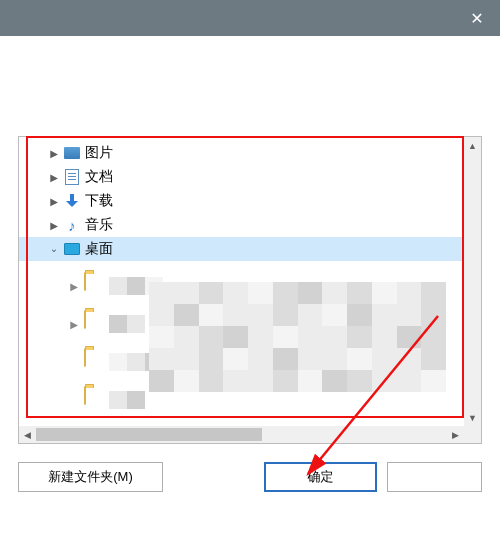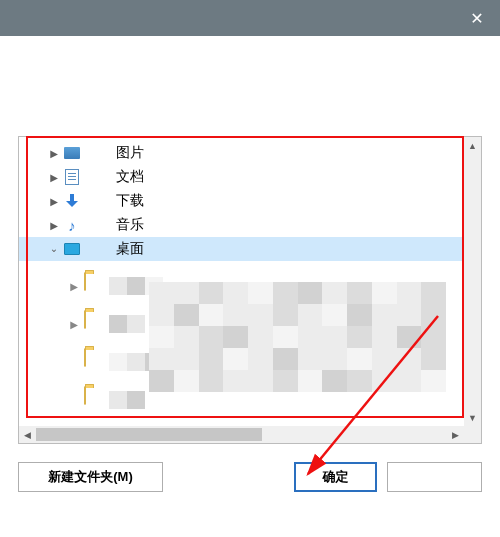--- a/index.html
+++ b/index.html
@@ -22,21 +22,21 @@
 .hbar { position: absolute; left: 0; right: 17px; bottom: 0; height: 17px; background: #f0f0f0; display: flex; }
 .hbar .arrow { width: 17px; display: flex; align-items: center; justify-content: center; color: #606060; font-size: 9px; cursor: pointer; }
 .hbar .track { flex: 1; position: relative; }
 .hbar .thumb { position: absolute; left: 0; top: 2px; bottom: 2px; width: 55%; background: #c6c6c6; }
 .corner { position: absolute; right: 0; bottom: 0; width: 17px; height: 17px; background: #f0f0f0; }
 
 .node { display: flex; align-items: center; height: 24px; font-size: 14px; color: #000; cursor: pointer; white-space: nowrap; }
 .node .chev { width: 14px; text-align: center; color: #606060; font-size: 10px; }
 .node .icon { width: 18px; height: 18px; margin: 0 4px 0 2px; display: flex; align-items: center; justify-content: center; }
 .node.sel { background: #cfe8fc; }
-.node .lbl { padding-right: 6px; margin-left: 31px; }
+.node .lbl { padding-right: 6px; }
 
 
 .lv0 { padding-left: 28px; }
 .lv1 { padding-left: 48px; }
 
 
 .ico-pictures { width: 16px; height: 12px; background: linear-gradient(#5aa0d8,#3a7cb8); border-radius: 1px; position: relative; }
 .ico-documents { width: 14px; height: 16px; background: #fff; border: 1px solid #5a8ec0; position: relative; }
 .ico-documents::before { content: ""; position: absolute; left: 2px; right: 2px; top: 3px; height: 1px; background: #5a8ec0; box-shadow: 0 3px 0 #5a8ec0, 0 6px 0 #5a8ec0; }
 .ico-downloads { width: 14px; height: 14px; position: relative; }
@@ -59,24 +59,24 @@
 
 .big-blur { position: absolute; left: 130px; right: 18px; top: 145px; height: 110px; display: grid; grid-template-columns: repeat(12, 1fr); grid-template-rows: repeat(5, 1fr); }
 .big-blur div { background: #ececec; }
 .big-blur div:nth-child(3n) { background: #dcdcdc; }
 .big-blur div:nth-child(5n) { background: #f4f4f4; }
 .big-blur div:nth-child(7n) { background: #d2d2d2; }
 
 
 .arrow-anno { position: absolute; pointer-events: none; z-index: 6; }
 
-.buttons { margin-top: 18px; display: flex; gap: 10px; align-items: center; font-weight: bold; }
+.buttons { margin-top: 18px; display: flex; gap: 10px; align-items: center; }
 .btn { height: 30px; background: #fff; border: 1px solid #aeaeae; font-size: 13px; display: flex; align-items: center; justify-content: center; cursor: pointer; }
 .btn.new { width: 145px; }
-.btn.ok { width: 83px; border: 2px solid #2a6fbf; margin-left: auto; }
+.btn.ok { width: 113px; border: 2px solid #2a6fbf; margin-left: auto; }
 .btn.cancel { width: 95px; }
 </style>
 </head>
 <body>
 
 <div class="titlebar">
   <span class="spacer"></span>
   <span class="close">✕</span>
 </div>
 

